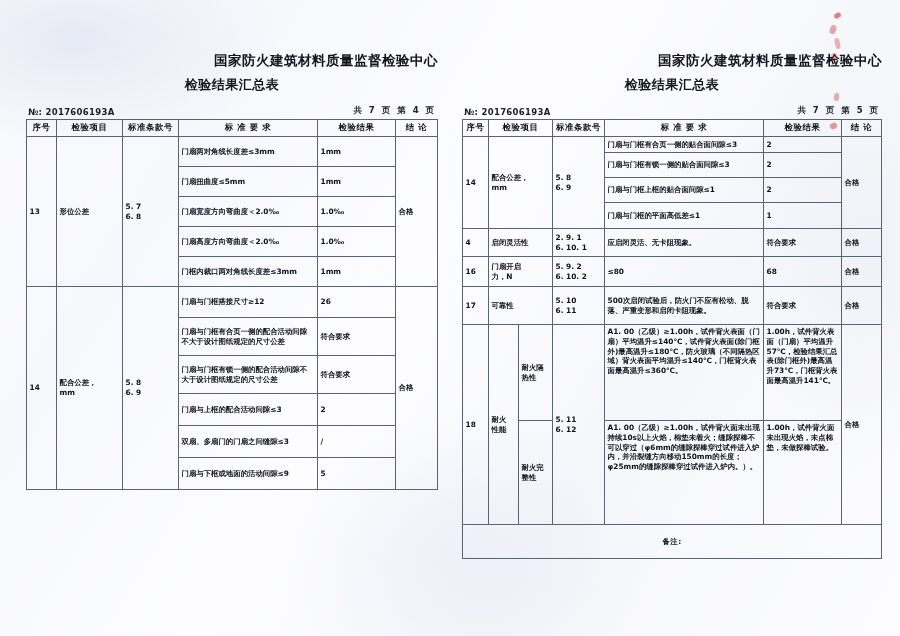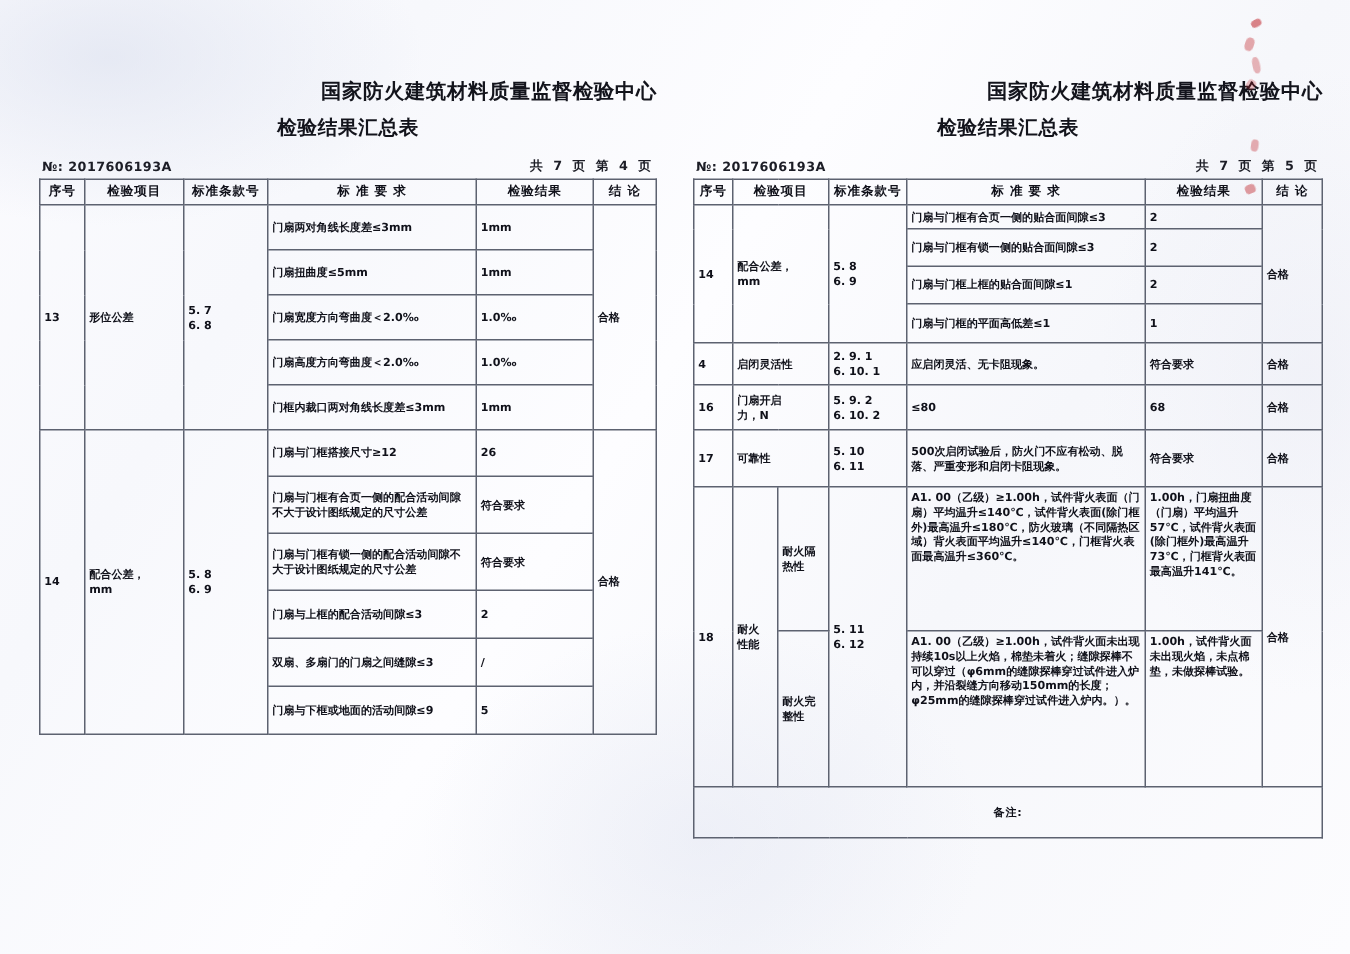--- a/index.html
+++ b/index.html
@@ -310,21 +310,21 @@
 
         <tr>
           <td class="c" rowspan="2">18</td>
           <td class="c stack" rowspan="2">耐火
 性能</td>
           <td class="c stack">耐火隔
 热性</td>
           <td class="c stack" rowspan="2">5. 11
 6. 12</td>
           <td class="l" style="height:96px;vertical-align:top">A1. 00（乙级）≥1.00h，试件背火表面（门扇）平均温升≤140℃，试件背火表面(除门框外)最高温升≤180℃，防火玻璃（不同隔热区域）背火表面平均温升≤140℃，门框背火表面最高温升≤360℃。</td>
-          <td class="l" style="vertical-align:top">1.00h，门扇扭曲度（门扇）平均温升57℃，试件背火表面(除门框外)最高温升73℃，门框背火表面最高温升141℃。</td>
+          <td class="l" style="vertical-align:top">1.00h，试件背火表面（门扇）平均温升57℃，检验结果汇总表(除门框外)最高温升73℃，门框背火表面最高温升141℃。</td>
           <td class="c" rowspan="2">合格</td>
         </tr>
         <tr>
           <td class="c stack">耐火完
 整性</td>
           <td class="l" style="height:104px;vertical-align:top">A1. 00（乙级）≥1.00h，试件背火面未出现持续10s以上火焰，棉垫未着火；缝隙探棒不可以穿过（φ6mm的缝隙探棒穿过试件进入炉内，并沿裂缝方向移动150mm的长度；φ25mm的缝隙探棒穿过试件进入炉内。）。</td>
           <td class="l" style="vertical-align:top">1.00h，试件背火面未出现火焰，未点棉垫，未做探棒试验。</td>
         </tr>
 
         <tr>

